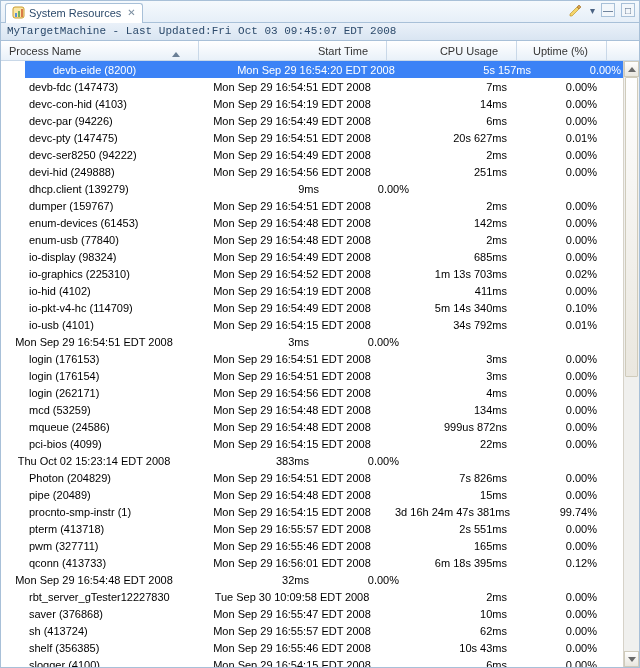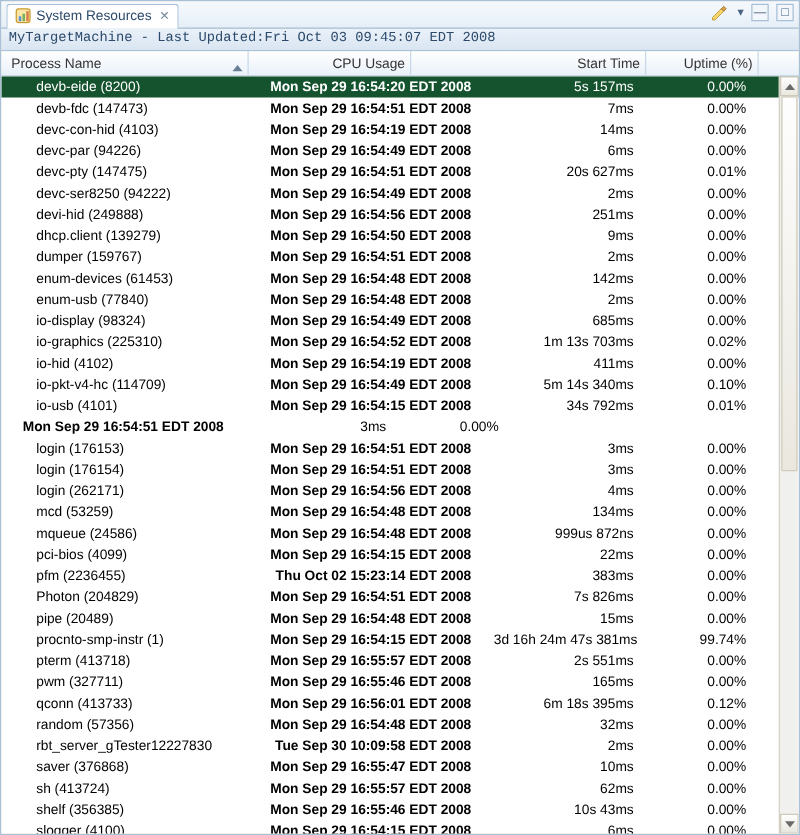--- a/index.html
+++ b/index.html
@@ -83,21 +83,21 @@
     font-family: Liberation Mono, monospace;
   }
   .header-row {
     display: flex;
     background: linear-gradient(to bottom, #ffffff 0%, #e9f1f9 100%);
     border-bottom: 1px solid #c9d8e8;
     height: 20px;
   }
   .header-cell {
     border-right: 1px solid #c9d8e8;
-    padding: 3px 4px 3px 8px;
+    padding: 3px 18px 3px 8px;
     color: #333;
     font-size: 11px;
     display: flex;
     align-items: flex-end;
     cursor: pointer;
     white-space: nowrap;
     overflow: hidden;
   }
   .header-cell.sort::after {
     content: "";
@@ -118,30 +118,30 @@
     overflow: hidden;
     background: #fff;
     position: relative;
   }
   .row {
     display: flex;
     height: 17px;
     align-items: center;
     color: #000;
   }
-  .row.sel { background: #14532d; color: #fff; }
+  .row.sel { background: #3b82f6; color: #fff; margin-left: 24px; }
   .cell {
     padding: 0 6px 0 8px;
     font-size: 11px;
     white-space: nowrap;
     overflow: hidden;
     text-overflow: clip;
   }
   .c-name  { flex: 0 0 198px; padding-left: 28px;}
-  .c-start { flex: 0 0 188px; text-align: right; padding-right: 10px; font-weight: bold;}
+  .c-start { flex: 0 0 188px; text-align: center; padding-right: 10px;}
   .c-cpu   { flex: 0 0 130px; text-align: right; padding-right: 10px;}
   .c-up    { flex: 0 0 90px;  text-align: right; padding-right: 10px;}
   .scrollbar {
     position: absolute;
     right: 0; top: 0; bottom: 0;
     width: 16px;
     background: #f0f0ee;
     border-left: 1px solid #d6d2c8;
     display: flex;
     flex-direction: column;
@@ -201,25 +201,25 @@
 </div>
 
 <div class="subheader">
   <span>MyTargetMachine  - Last Updated:Fri Oct 03 09:45:07 EDT 2008</span>
 </div>
 
 <div class="header-row">
   <div class="header-cell col-name sort">
       <span>Process Name</span>
     </div>
+  <div class="header-cell col-start right">
+      <span>Start Time</span>
+    </div>
   <div class="header-cell col-cpu right">
       <span>CPU Usage</span>
-    </div>
-  <div class="header-cell col-start right">
-      <span>Start Time</span>
     </div>
   <div class="header-cell col-up right">
       <span>Uptime (%)</span>
     </div>
   <div class="header-cell col-scroll"></div>
 </div>
 
 <div class="table-body">
   <div id="rows-container">
       <div class="row sel">
@@ -259,21 +259,20 @@
         <div class="cell c-up">0.00%</div>
       </div>
       <div class="row">
         <div class="cell c-name">devi-hid (249888)</div>
         <div class="cell c-start">Mon Sep 29 16:54:56 EDT 2008</div>
         <div class="cell c-cpu">251ms</div>
         <div class="cell c-up">0.00%</div>
       </div>
       <div class="row">
         <div class="cell c-name">dhcp.client (139279)</div>
-        <div class="cell c-start">Mon Sep 29 16:54:50 EDT 2008</div>
         <div class="cell c-cpu">9ms</div>
         <div class="cell c-up">0.00%</div>
       </div>
       <div class="row">
         <div class="cell c-name">dumper (159767)</div>
         <div class="cell c-start">Mon Sep 29 16:54:51 EDT 2008</div>
         <div class="cell c-cpu">2ms</div>
         <div class="cell c-up">0.00%</div>
       </div>
       <div class="row">
@@ -353,21 +352,20 @@
         <div class="cell c-cpu">999us 872ns</div>
         <div class="cell c-up">0.00%</div>
       </div>
       <div class="row">
         <div class="cell c-name">pci-bios (4099)</div>
         <div class="cell c-start">Mon Sep 29 16:54:15 EDT 2008</div>
         <div class="cell c-cpu">22ms</div>
         <div class="cell c-up">0.00%</div>
       </div>
       <div class="row">
-        <div class="cell c-name">pfm (2236455)</div>
         <div class="cell c-start">Thu Oct 02 15:23:14 EDT 2008</div>
         <div class="cell c-cpu">383ms</div>
         <div class="cell c-up">0.00%</div>
       </div>
       <div class="row">
         <div class="cell c-name">Photon (204829)</div>
         <div class="cell c-start">Mon Sep 29 16:54:51 EDT 2008</div>
         <div class="cell c-cpu">7s 826ms</div>
         <div class="cell c-up">0.00%</div>
       </div>
@@ -395,21 +393,20 @@
         <div class="cell c-cpu">165ms</div>
         <div class="cell c-up">0.00%</div>
       </div>
       <div class="row">
         <div class="cell c-name">qconn (413733)</div>
         <div class="cell c-start">Mon Sep 29 16:56:01 EDT 2008</div>
         <div class="cell c-cpu">6m 18s 395ms</div>
         <div class="cell c-up">0.12%</div>
       </div>
       <div class="row">
-        <div class="cell c-name">random (57356)</div>
         <div class="cell c-start">Mon Sep 29 16:54:48 EDT 2008</div>
         <div class="cell c-cpu">32ms</div>
         <div class="cell c-up">0.00%</div>
       </div>
       <div class="row">
         <div class="cell c-name">rbt_server_gTester12227830</div>
         <div class="cell c-start">Tue Sep 30 10:09:58 EDT 2008</div>
         <div class="cell c-cpu">2ms</div>
         <div class="cell c-up">0.00%</div>
       </div>

